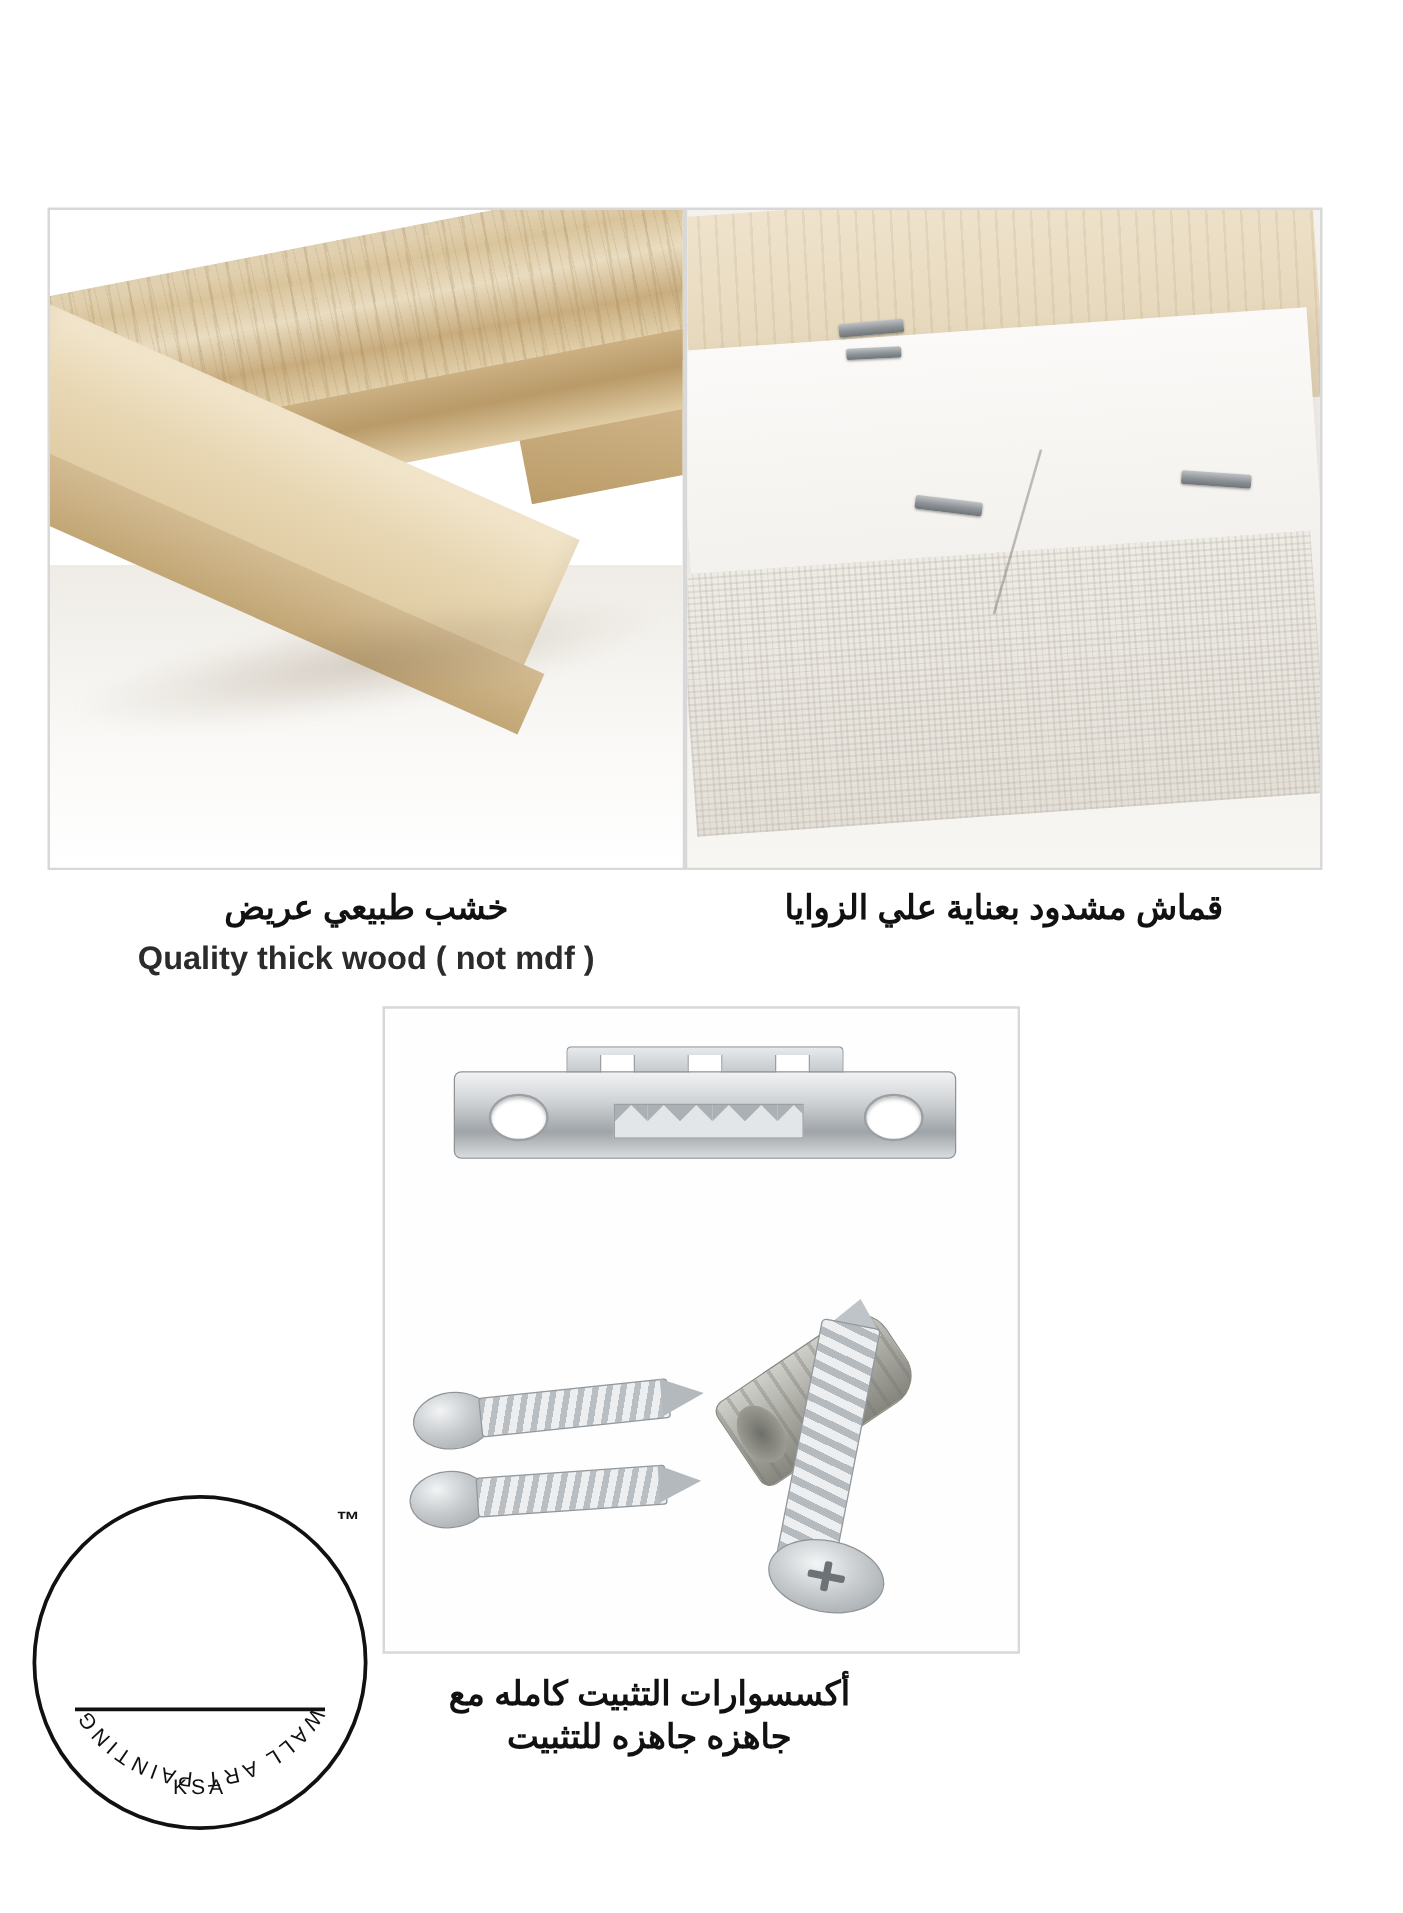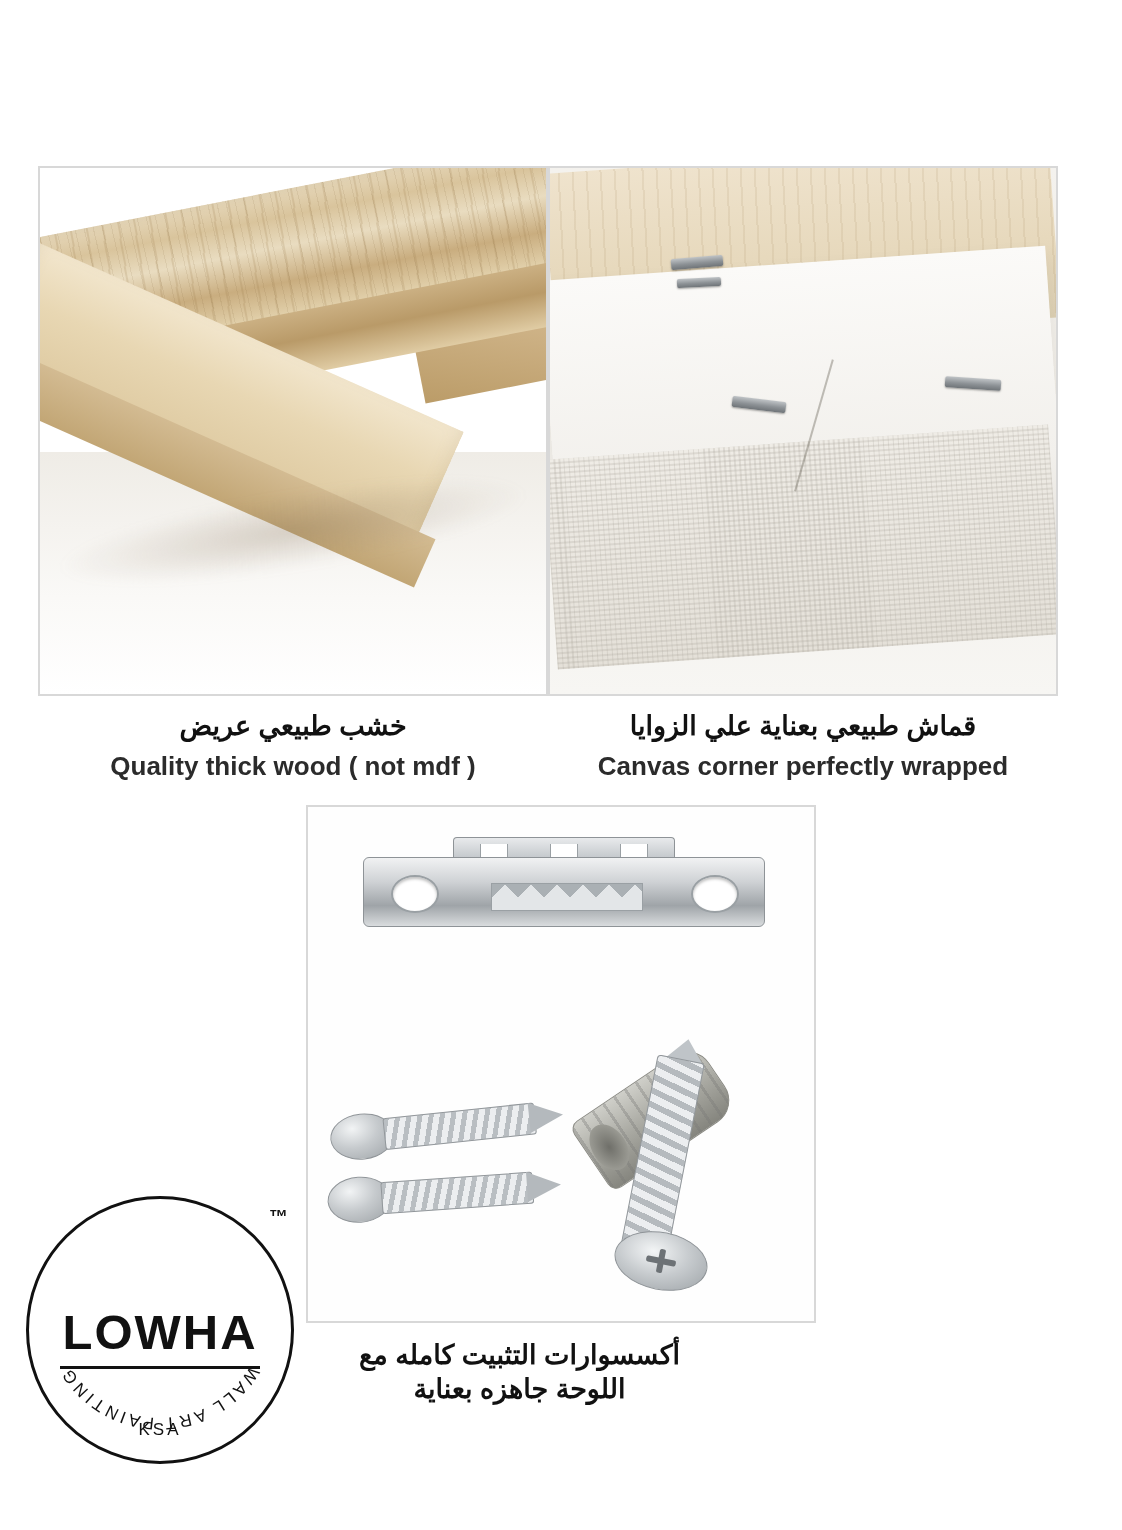--- a/index.html
+++ b/index.html
@@ -456,22 +456,21 @@
         <div class="canvas-face"></div>
         <div class="canvas-weave"></div>
         <div class="fold-line"></div>
         <div class="staple s1"></div>
         <div class="staple s2"></div>
         <div class="staple s3"></div>
         <div class="staple s4"></div>
       </div>
     </div>
     <div class="caption">
-      <div class="ar">قماش طبيعي بعناية علي الزوايا</div>
-      <div class="en">Canvas corner perfectly wrapped</div>
+      <div class="ar">قماش مشدود بعناية علي الزوايا</div>
     </div>
   </div>
 
 </div>
 
 <div class="feature-bottom">
   <div class="photo-frame-b">
     <div class="hw-bg">
 
       <div class="bracket">
@@ -504,31 +503,30 @@
 
       <div class="long-screw-tip"></div>
       <div class="long-screw"></div>
       <div class="long-screw-head"></div>
       <div class="phillips"></div>
 
     </div>
   </div>
   <div class="caption cap-bottom">
     <div class="ar">أكسسوارات التثبيت كامله مع</div>
-    <div class="ar">اللوحة جاهزه بعناية</div>
+    <div class="ar">جاهزه جاهزه للتثبيت</div>
   </div>
 </div>
 
 <div class="brand">
   <div class="brand-circle"></div>
   <svg class="brand-arc" viewBox="0 0 268 268">
     <defs>
       <path id="tagArc" d="M 30 150 A 104 104 0 0 1 238 150" transform="rotate(180 134 134)"></path>
     </defs>
     <text>
       <textPath href="#tagArc" startOffset="50%" text-anchor="middle">WALL ART PAINTING</textPath>
     </text>
   </svg>
   <div class="brand-tm">™</div>
-  <div class="brand-name">LOWHA</div>
   <div class="brand-rule"></div>
   <div class="brand-ksa">KSA</div>
 </div>
 
 </body></html>

